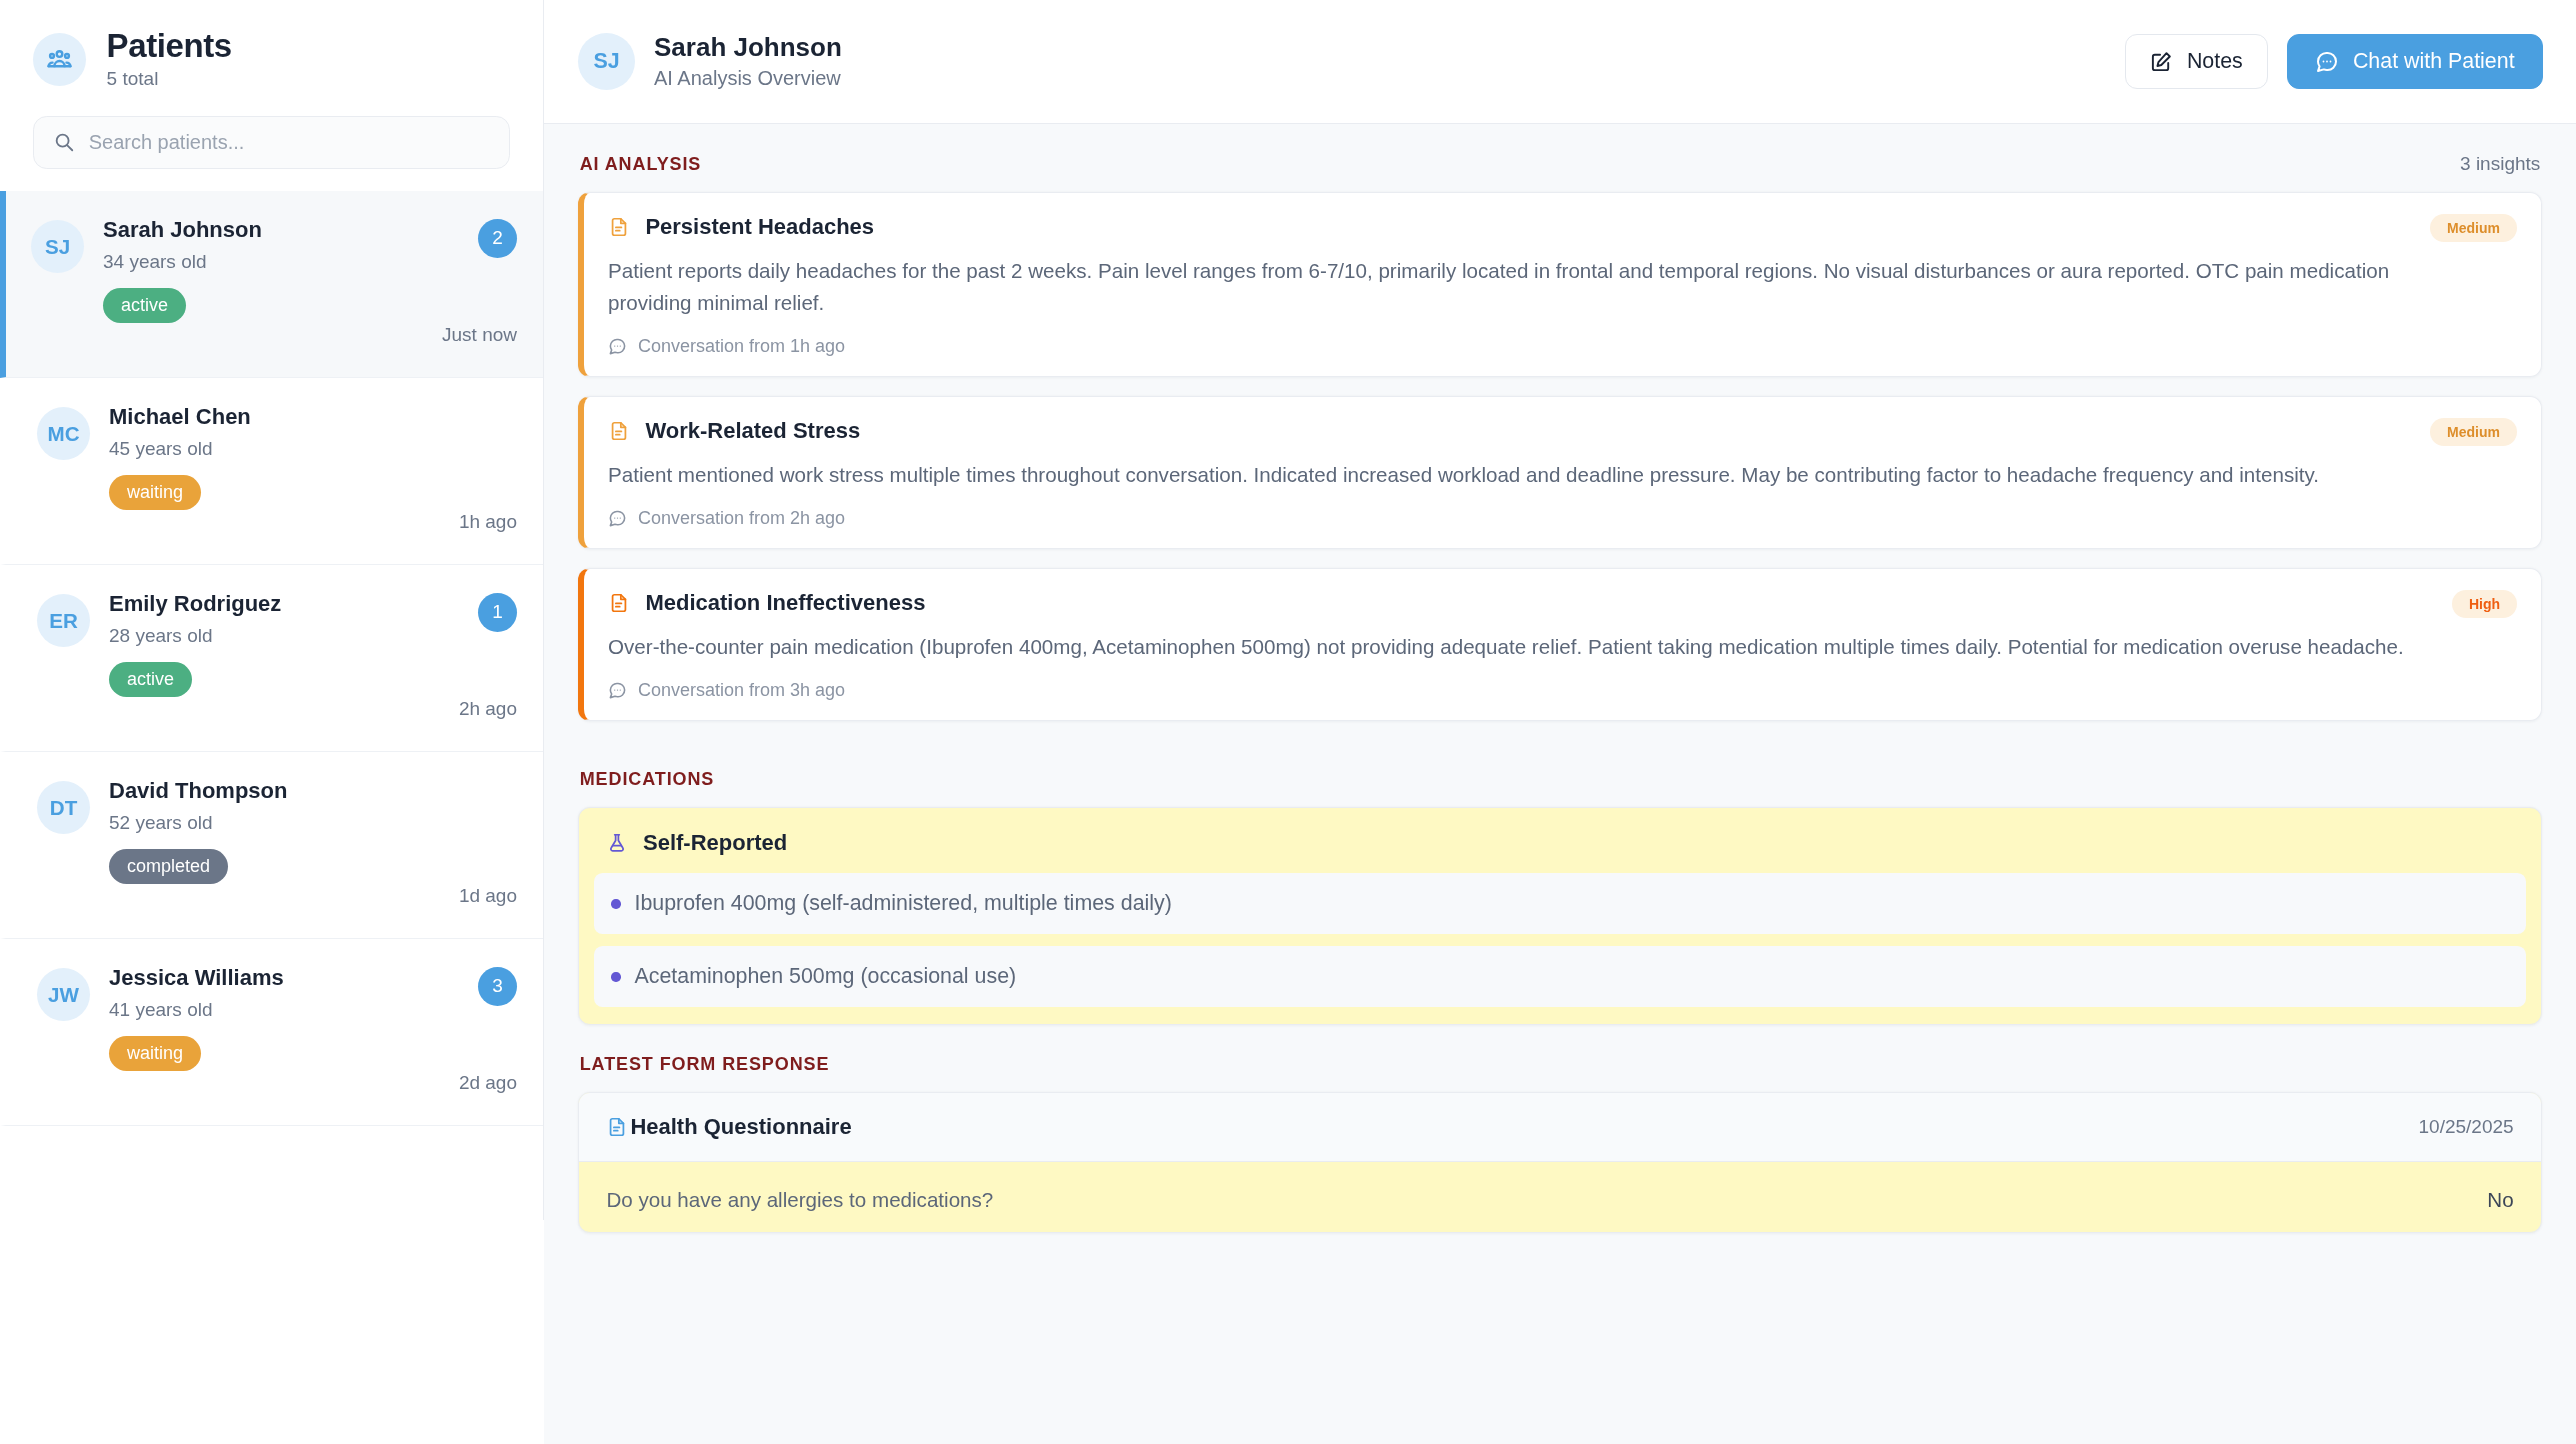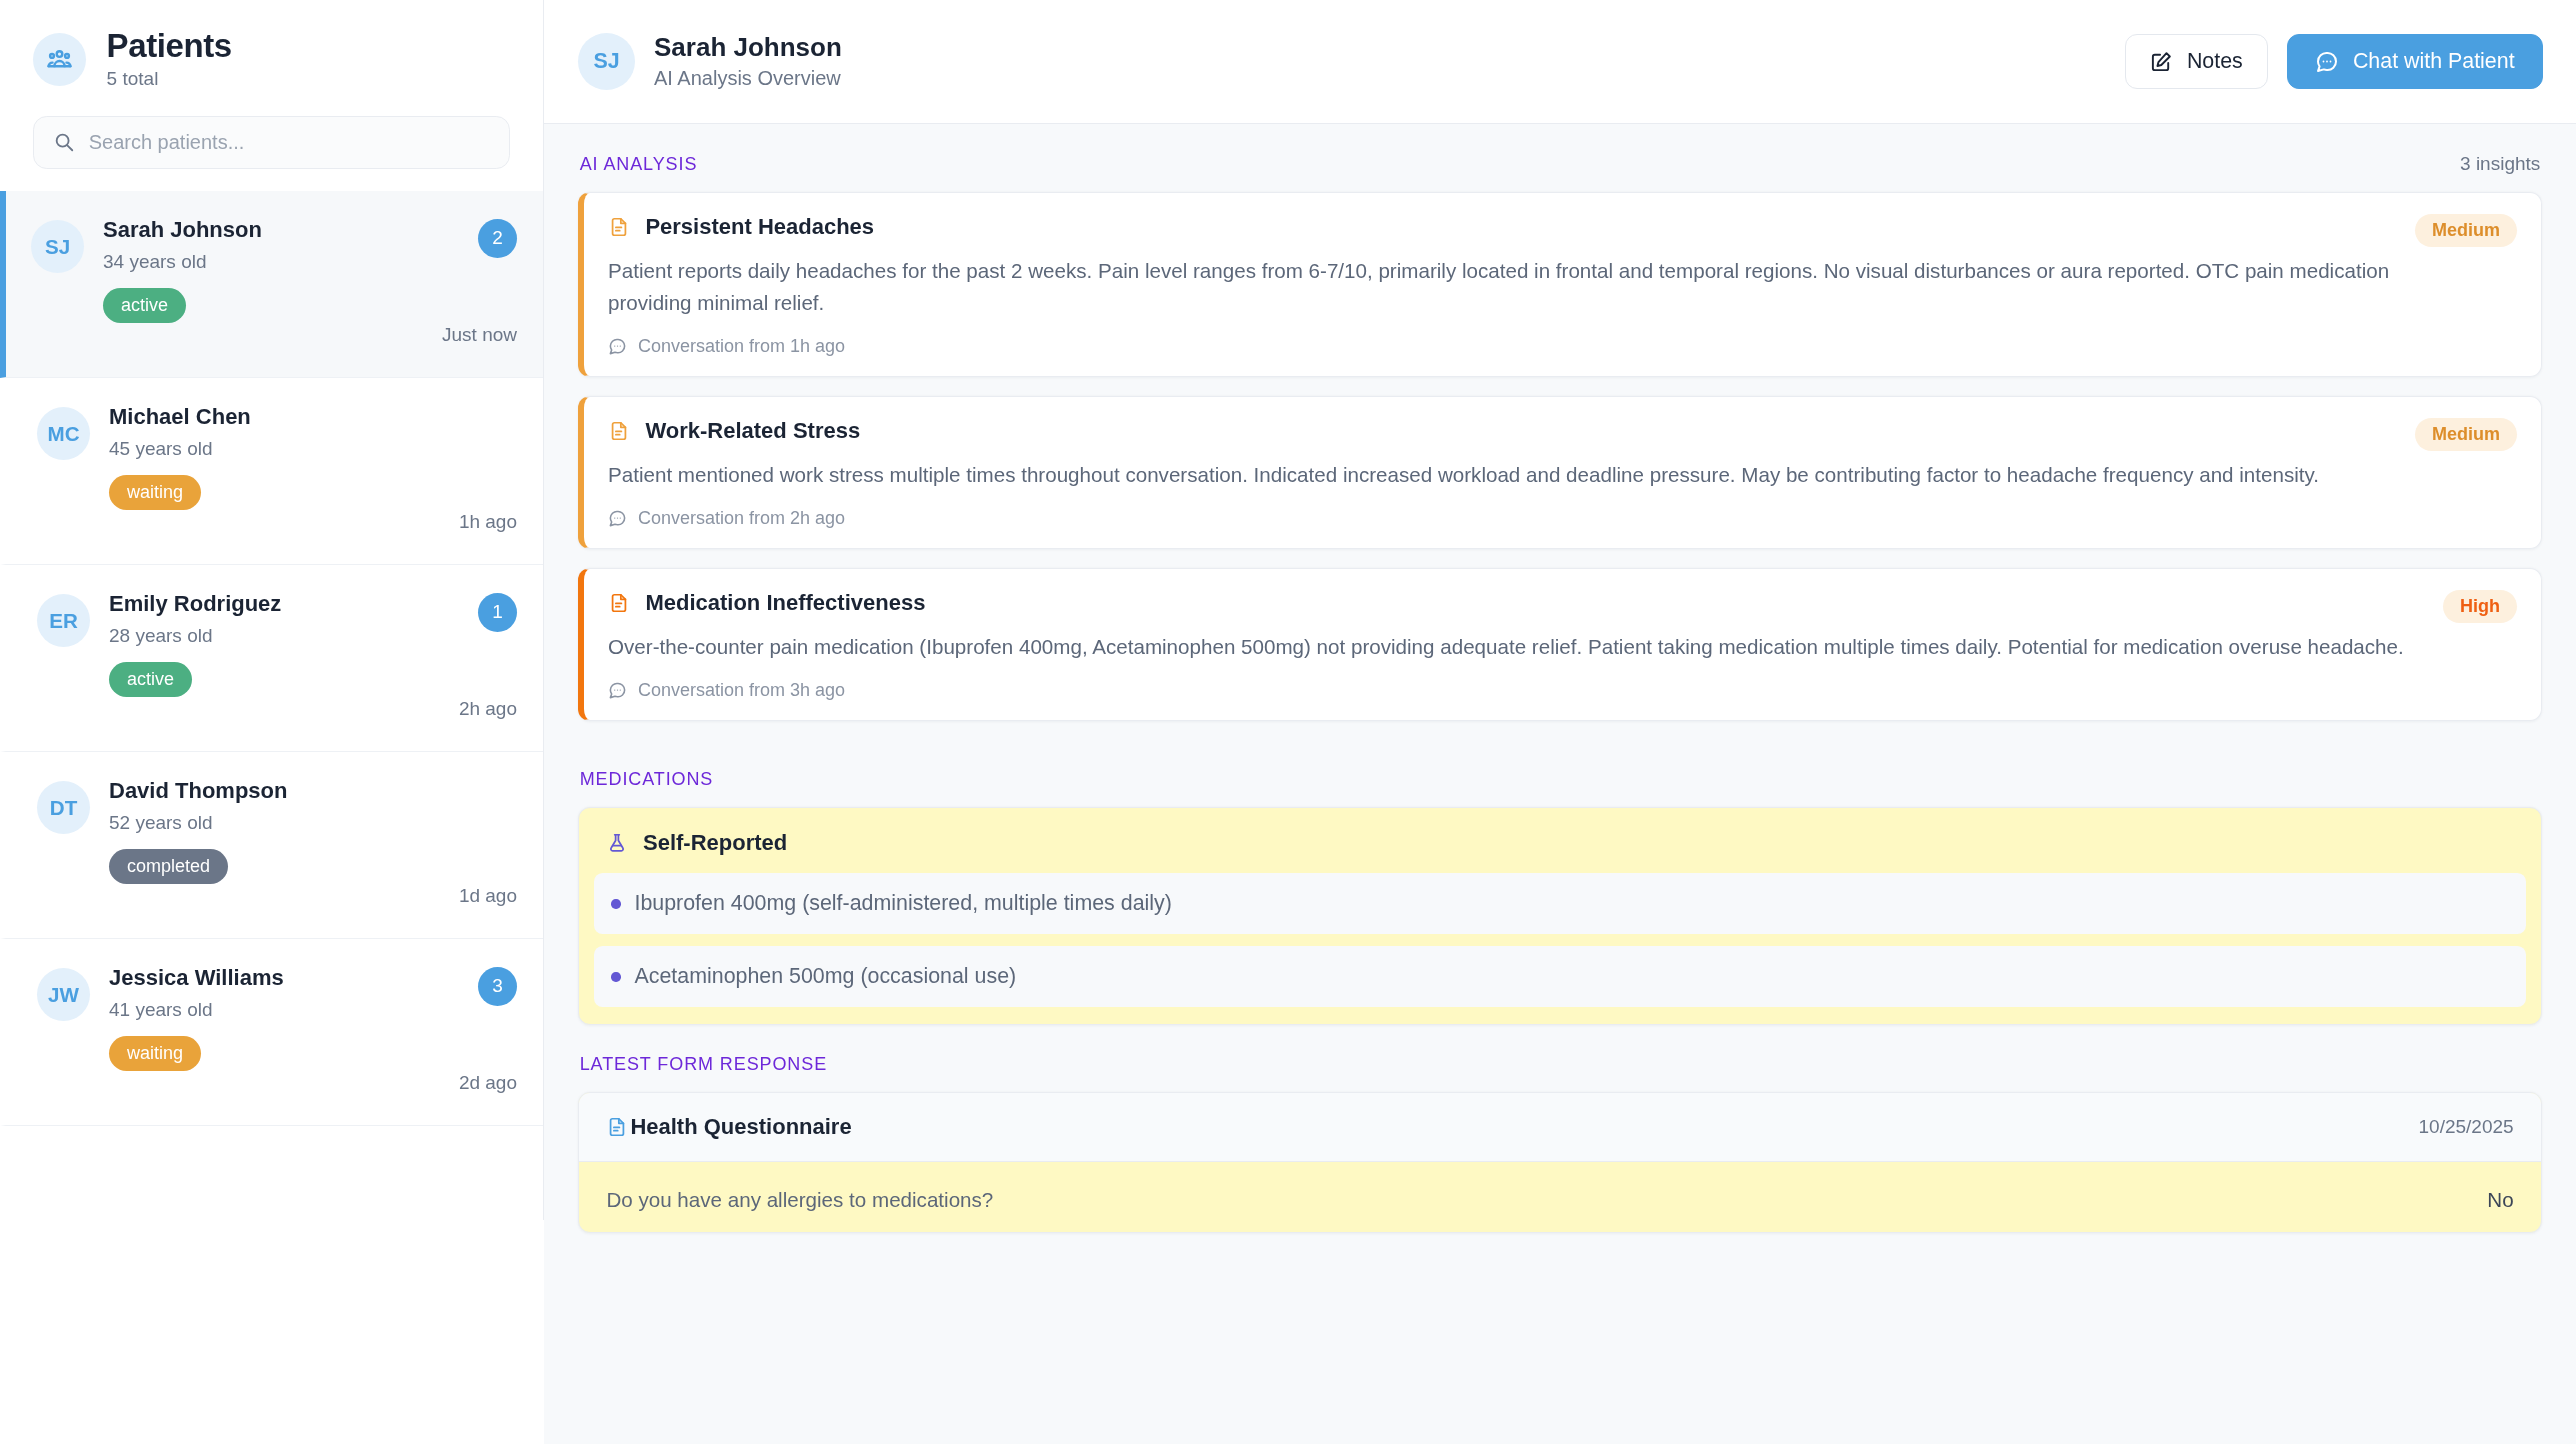--- a/index.html
+++ b/index.html
@@ -103,37 +103,37 @@
     white-space: nowrap;
   }
   .btn-secondary { background: #ffffff; border: 1.7px solid #e4e8ee; color: #1b2434; }
   .btn-primary { background: #4a9fe0; border: 1.7px solid #4a9fe0; color: #ffffff; padding: 0 27.4px; }
 
   .content { flex: 1; overflow: hidden; padding: 0 34px; }
   .sec-head {
     display: flex; align-items: baseline; justify-content: space-between;
     padding: 29px 1.7px 17px 1.7px;
   }
-  .sec-title { font-size: 18px; font-weight: normal; color: #6d28d9; letter-spacing: 0.9px; }
+  .sec-title { font-size: 18px; font-weight: bold; color: #7f1d1d; letter-spacing: 0.9px; }
   .sec-meta { font-size: 19px; color: #6b7688; }
 
   .insight {
     background: #ffffff; border-radius: 12px;
     border: 0.9px solid #e9ecf1; border-left: 6px solid #efa13c;
     box-shadow: 0 0.9px 2.6px rgba(20,30,50,0.05);
     padding: 20.6px 26px 19px 24px;
     margin-bottom: 19px; position: relative;
   }
   .insight.sev-high { border-left-color: #f2760e; }
   .ins-top { display: flex; align-items: center; gap: 15.4px; }
   .ins-title { font-size: 22px; font-weight: bold; color: #1b2434; }
   .ins-sev {
     position: absolute; top: 20.6px; right: 24px;
     padding: 6px 17px; border-radius: 856px;
-    background: #fdf0de; font-size: 18px; font-weight: bold;
+    background: #fdf0de; font-size: 14px; font-weight: bold;
   }
   .ins-sev.medium { color: #dd8e2b; }
   .ins-sev.high { color: #ef5f12; }
   .ins-body { font-size: 20.6px; color: #5c6779; line-height: 1.56; margin-top: 15.4px; max-width: 1868px; }
   .ins-foot { display: flex; align-items: center; gap: 11px; margin-top: 17px; font-size: 18px; color: #8b94a3; }
 
   .card {
     background: #fef9c3; border: 0.9px solid #e9ecf1; border-radius: 12px;
     box-shadow: 0 0.9px 2.6px rgba(20,30,50,0.05);
     overflow: hidden;

